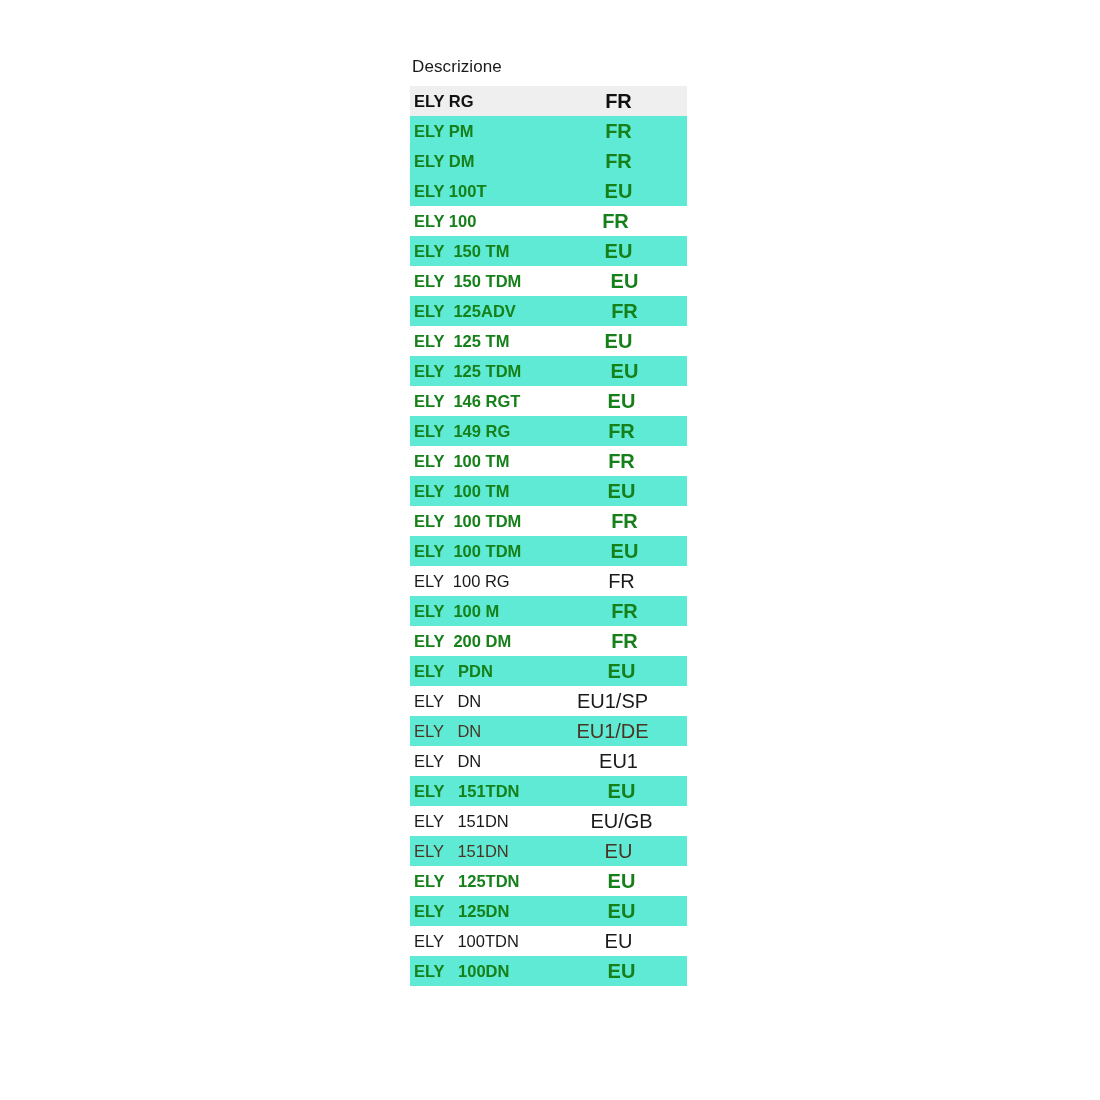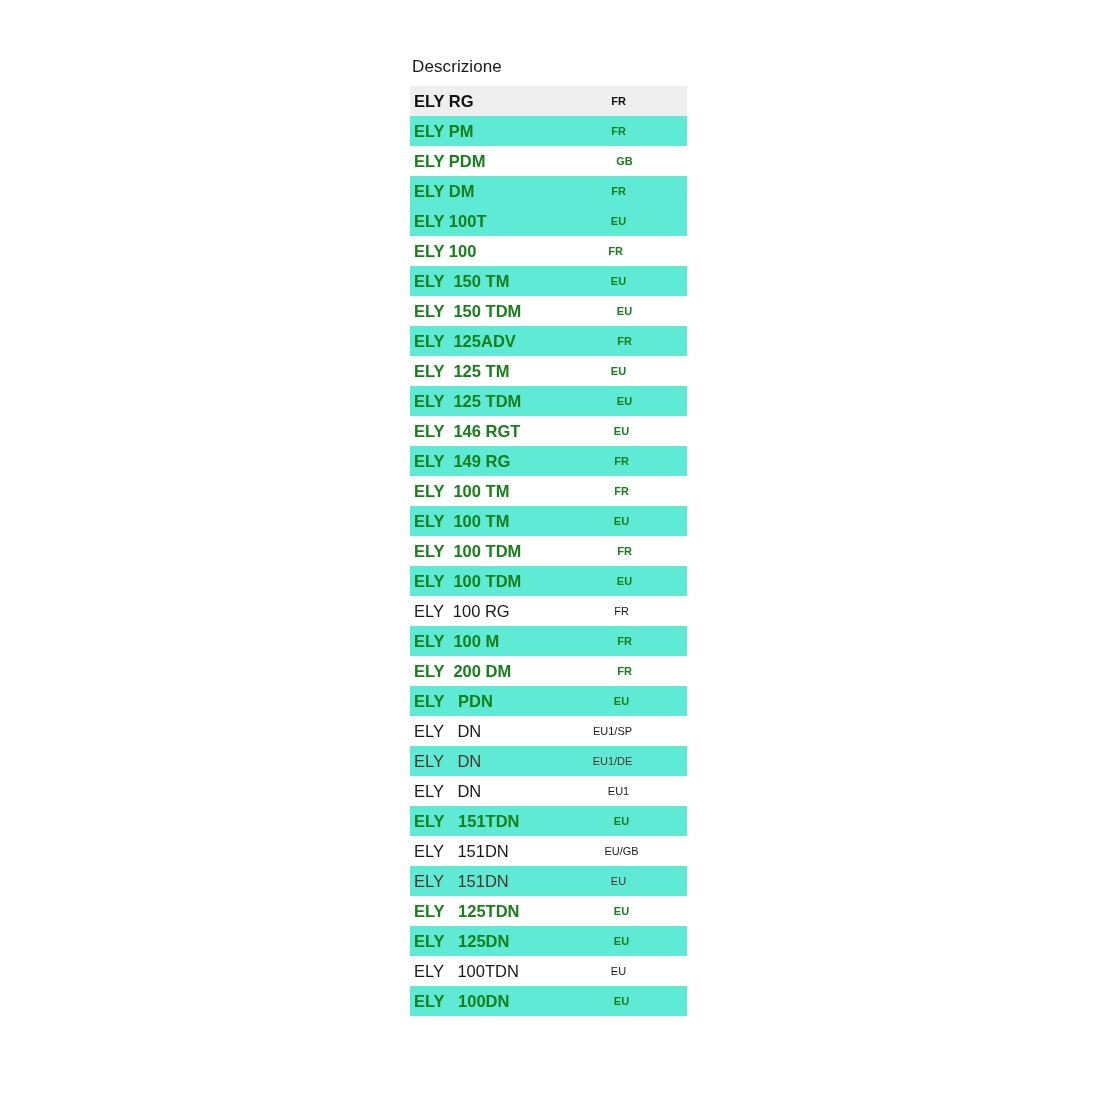--- a/index.html
+++ b/index.html
@@ -56,21 +56,21 @@
   .cell-desc {
     flex: 0 0 auto;
     width: 152px;
     font-size: 16.5px;
     white-space: pre;
     line-height: 1;
   }
 
   .cell-code {
     flex: 1 1 auto;
-    font-size: 11px;
+    font-size: 20px;
     text-align: center;
     white-space: pre;
     line-height: 1;
   }
 
   
   .t-green {
     color: #16801a;
     font-weight: 700;
   }
@@ -103,24 +103,20 @@
 
   <div class="table-wrap" id="table-wrap">
       <div class="row bg-gray">
         <span class="cell-desc t-blackbold">ELY RG</span>
         <span class="cell-code code-pad-12 t-blackbold">FR</span>
       </div>
       <div class="row bg-orange">
         <span class="cell-desc t-green">ELY PM</span>
         <span class="cell-code code-pad-12 t-green">FR</span>
       </div>
-      <div class="row bg-white">
-        <span class="cell-desc t-green">ELY PDM</span>
-        <span class="cell-code code-pad-0 t-green">GB</span>
-      </div>
       <div class="row bg-orange">
         <span class="cell-desc t-green">ELY DM</span>
         <span class="cell-code code-pad-12 t-green">FR</span>
       </div>
       <div class="row bg-orange">
         <span class="cell-desc t-green">ELY 100T</span>
         <span class="cell-code code-pad-12 t-green">EU</span>
       </div>
       <div class="row bg-white">
         <span class="cell-desc t-green">ELY 100</span>

